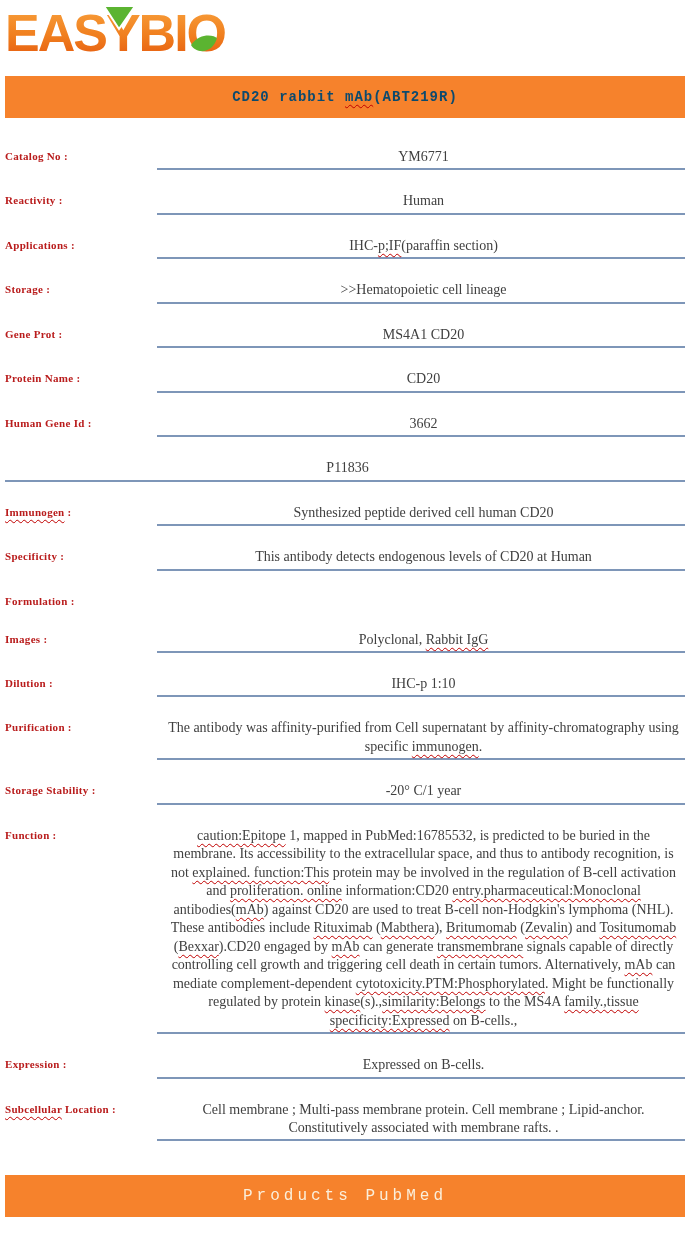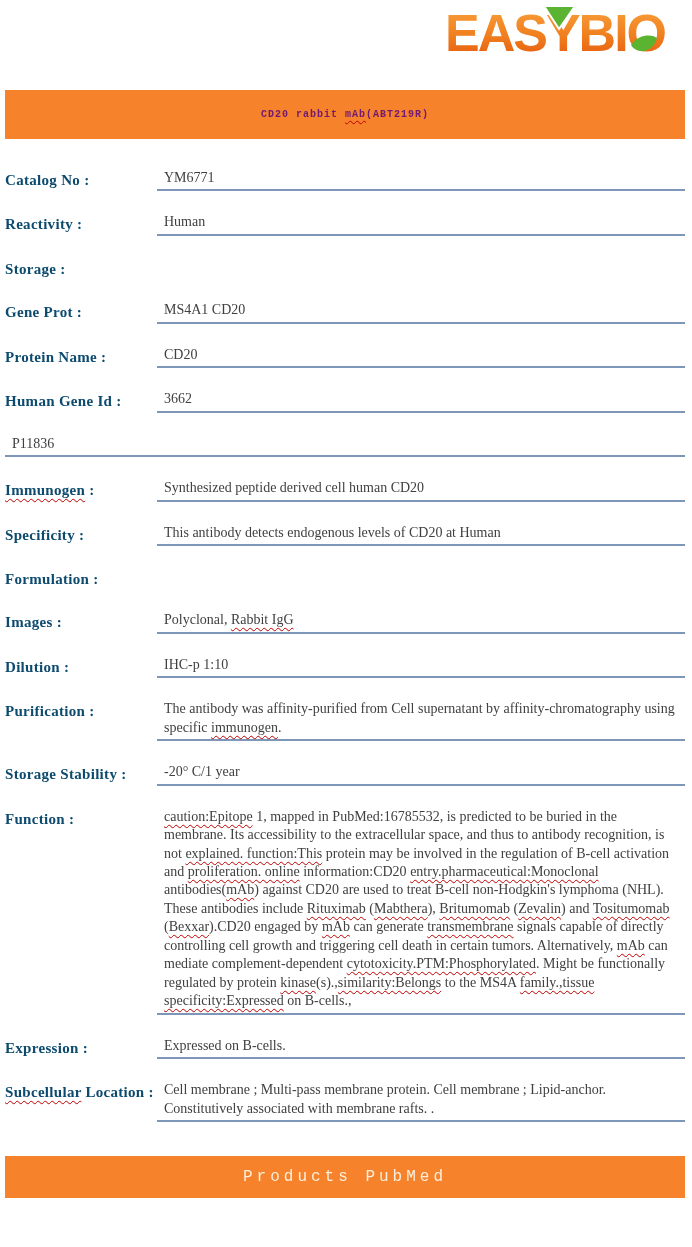--- a/index.html
+++ b/index.html
@@ -1,35 +1,35 @@
 <!DOCTYPE html>
 <html><head>
 <meta charset="utf-8">
 <style>
   html,body{margin:0;padding:0;background:#ffffff;}
   body{width:692px;font-family:"Liberation Serif",serif;-webkit-font-smoothing:none;}
   .page{padding:0 7px 0 5px;}
 
-  .logo-wrap{padding:4px 0 26px 0;height:60px;text-align:right;}
+  .logo-wrap{padding:4px 0 12px 0;height:60px;}
 
   .title-bar{
-    background:#F6822C;height:49px;display:flex;align-items:center;justify-content:center;
-    font-family:"Liberation Mono",monospace;font-size:10px;font-weight:bold;color:#701a75;
+    background:#F6822C;height:42px;display:flex;align-items:center;justify-content:center;
+    font-family:"Liberation Mono",monospace;font-size:14px;font-weight:bold;color:#0c4a6e;
     letter-spacing:1px;margin-bottom:30px;
   }
 
   .rows{}
   .row{display:flex;align-items:flex-start;margin-bottom:22px;}
   .label{
-    flex:0 0 152px;font-weight:bold;color:#0c4a6e;font-size:15px;line-height:1.35;
+    flex:0 0 152px;font-weight:bold;color:#b91c1c;font-size:11px;line-height:1.35;
     letter-spacing:.3px;padding-top:1px;
   }
   .value{
     flex:1;border-bottom:2px solid #7E96B8;font-size:14px;color:#404040;
-    line-height:1.32;padding:0 2px 2px 7px;min-height:18px;
+    line-height:1.32;padding:0 2px 2px 7px;min-height:18px;text-align:center;
   }
 
   .sq{
     text-decoration:underline;text-decoration-style:wavy;text-decoration-color:#C00000;
     text-decoration-thickness:1px;text-underline-offset:3px;
   }
 
   .footer-bar{
     background:#F6822C;height:42px;margin:34px 0 4px 0;display:flex;align-items:center;justify-content:center;
     font-family:"Liberation Mono",monospace;font-size:16px;color:#FBEFDB;letter-spacing:4px;
@@ -62,21 +62,26 @@
   <div class="rows" id="rows">
       <div class="row">
     <div class="label"><span>Catalog No :</span></div>
     <div class="value"><span>YM6771</span></div>
   </div>
       <div class="row">
     <div class="label"><span>Reactivity :</span></div>
     <div class="value"><span>Human</span></div>
   </div>
       <div class="row">
+    <div class="label"><span>Applications :</span></div>
+    <div class="value"><span>IHC-</span><span class="sq">p;IF</span><span>(paraffin section)</span></div>
+  </div>
+      <div class="row">
     <div class="label"><span>Storage :</span></div>
+    <div class="value"><span>&gt;&gt;Hematopoietic cell lineage</span></div>
   </div>
       <div class="row">
     <div class="label"><span>Gene Prot :</span></div>
     <div class="value"><span>MS4A1 CD20</span></div>
   </div>
       <div class="row">
     <div class="label"><span>Protein Name :</span></div>
     <div class="value"><span>CD20</span></div>
   </div>
       <div class="row">

